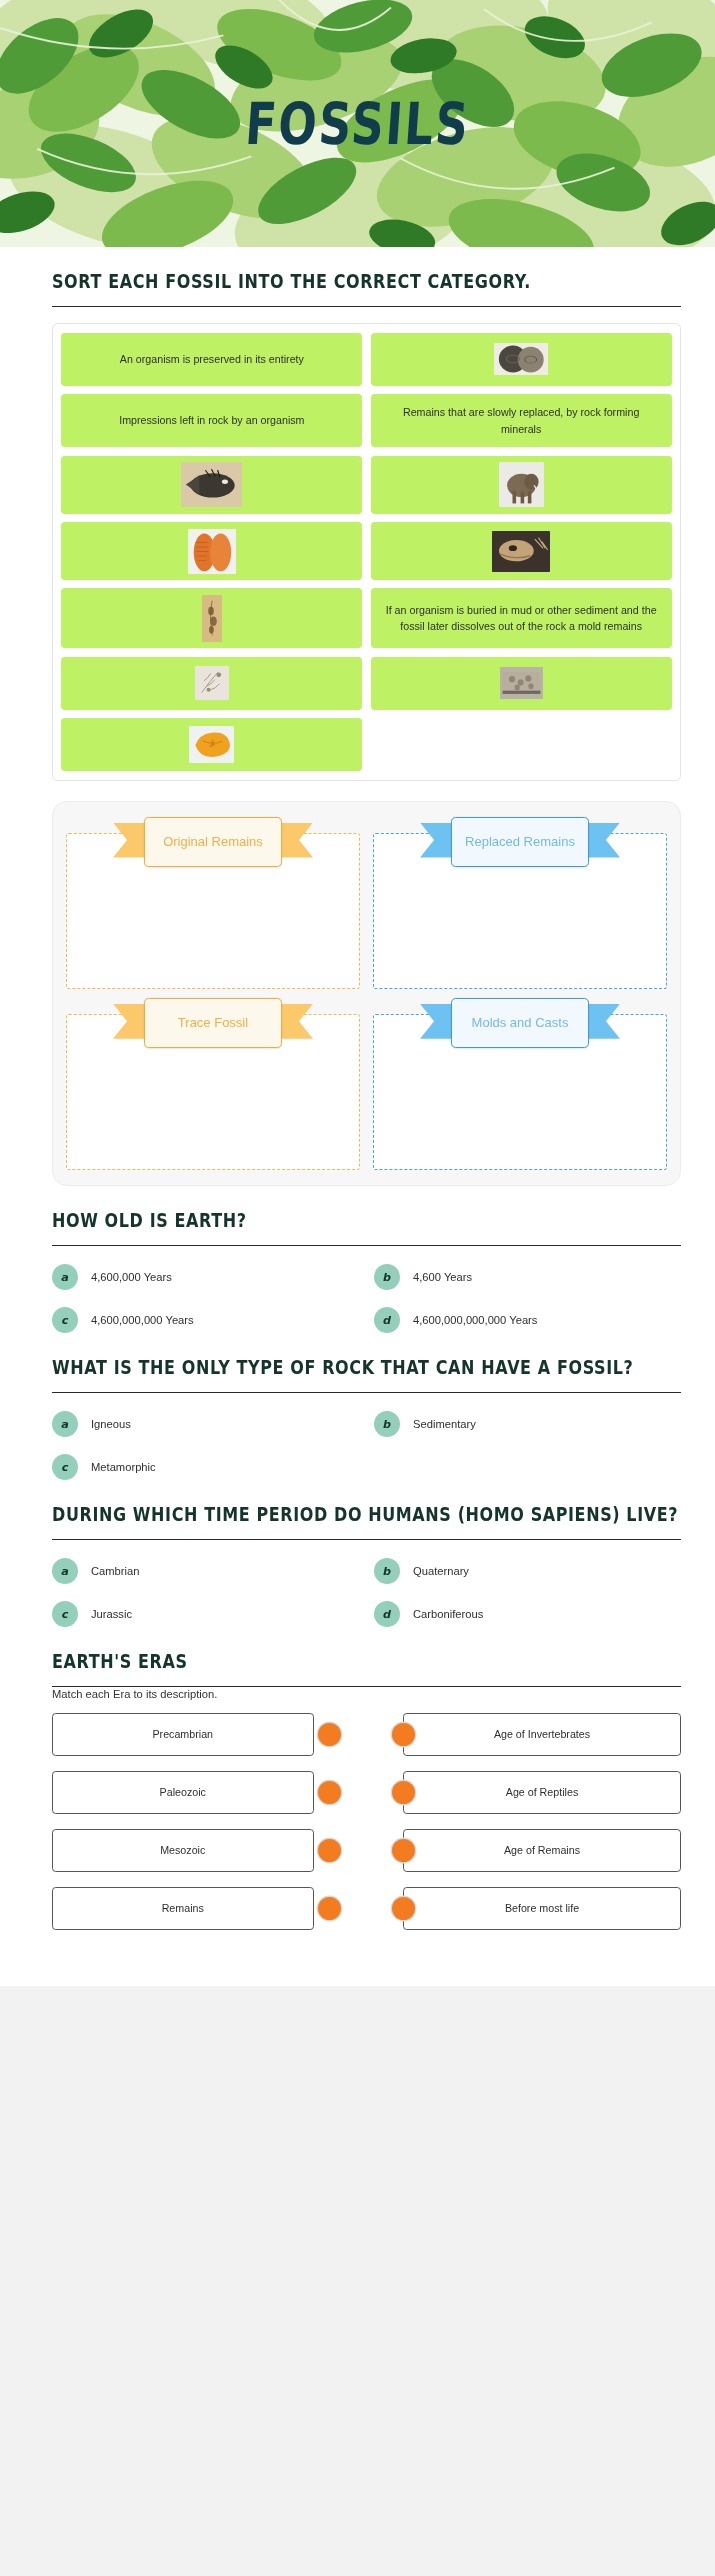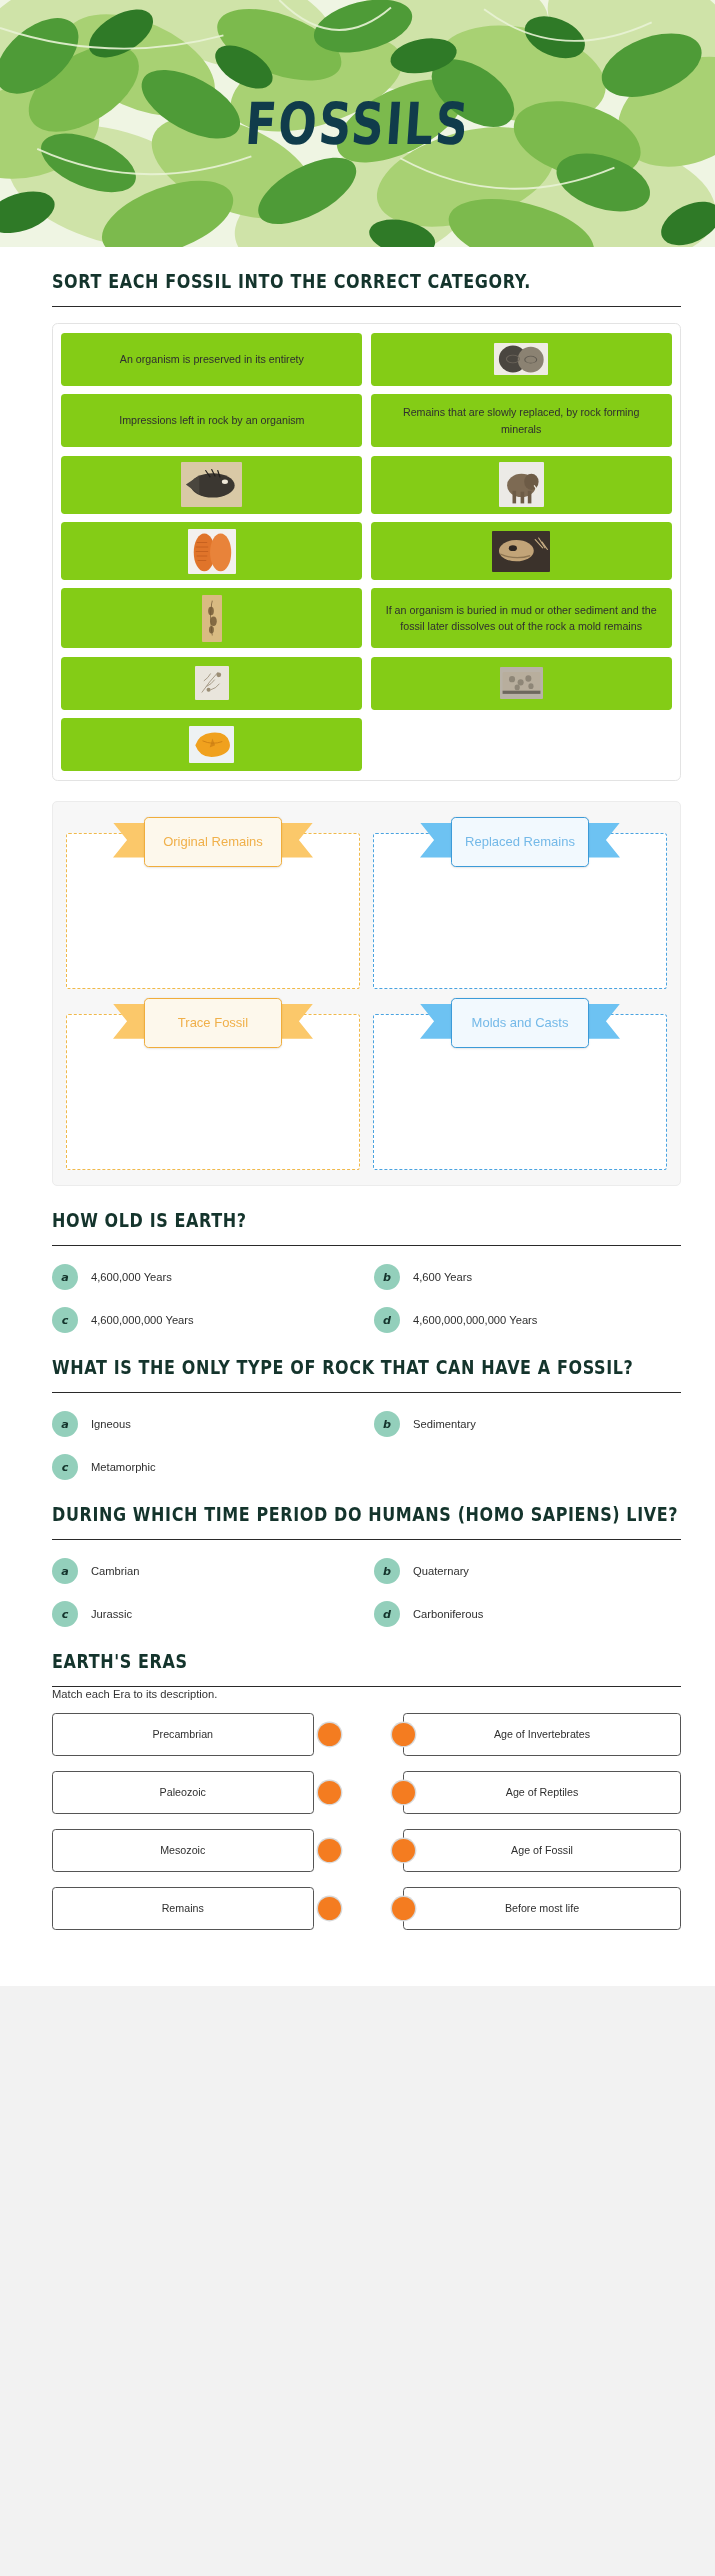--- a/index.html
+++ b/index.html
@@ -73,21 +73,21 @@
     background: #fff;
     margin-top: 17px;
     padding: 8.4px;
   }
   .sort-grid {
     display: grid;
     grid-template-columns: 1fr 1fr;
     gap: 8.4px;
   }
   .sort-cell {
-    background: #84cc16;
+    background: #bef264;
     border-radius: 3.7px;
     min-height: 53px;
     display: flex;
     align-items: center;
     justify-content: center;
     text-align: center;
     padding: 9.3px 11.2px;
     font-size: 10.7px;
     line-height: 1.55;
     color: #2f2f2f;
@@ -97,21 +97,21 @@
   .fossil-img {
     display: block;
     border-radius: 0.9px;
   }
 
   
   .cat-card {
     margin-top: 20.5px;
     background: #f7f7f7;
     border: 0.9px solid #ececec;
-    border-radius: 5px;
+    border-radius: 15px;
     padding: 13px 13px 15px 13px;
   }
   .cat-grid {
     display: grid;
     grid-template-columns: 1fr 1fr;
     gap: 7.5px 13px;
   }
   .cat-cell { position: relative; padding-top: 17.7px; }
   .dropzone {
     height: 156px;
@@ -588,21 +588,21 @@
           </div>
           <div class="match-item left">
             <div class="match-box">
               <span>Mesozoic</span>
             </div>
             <span class="match-dot"></span>
           </div>
           <div class="match-item right">
             <span class="match-dot"></span>
             <div class="match-box">
-              <span>Age of Fossil</span>
+              <span>Age of Remains</span>
             </div>
           </div>
           <div class="match-item left">
             <div class="match-box">
               <span>Remains</span>
             </div>
             <span class="match-dot"></span>
           </div>
           <div class="match-item right">
             <span class="match-dot"></span>

